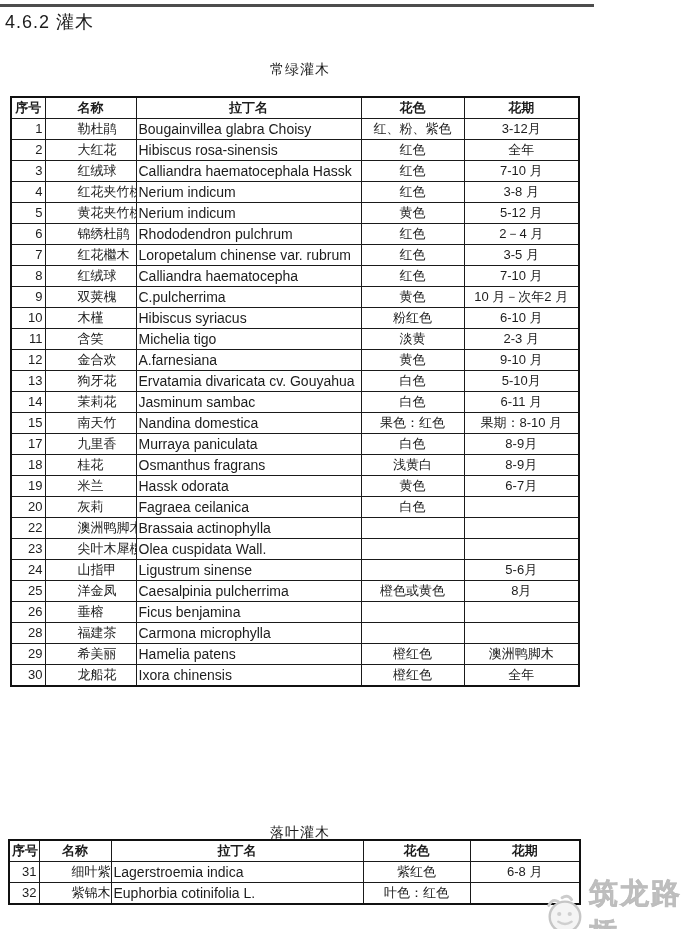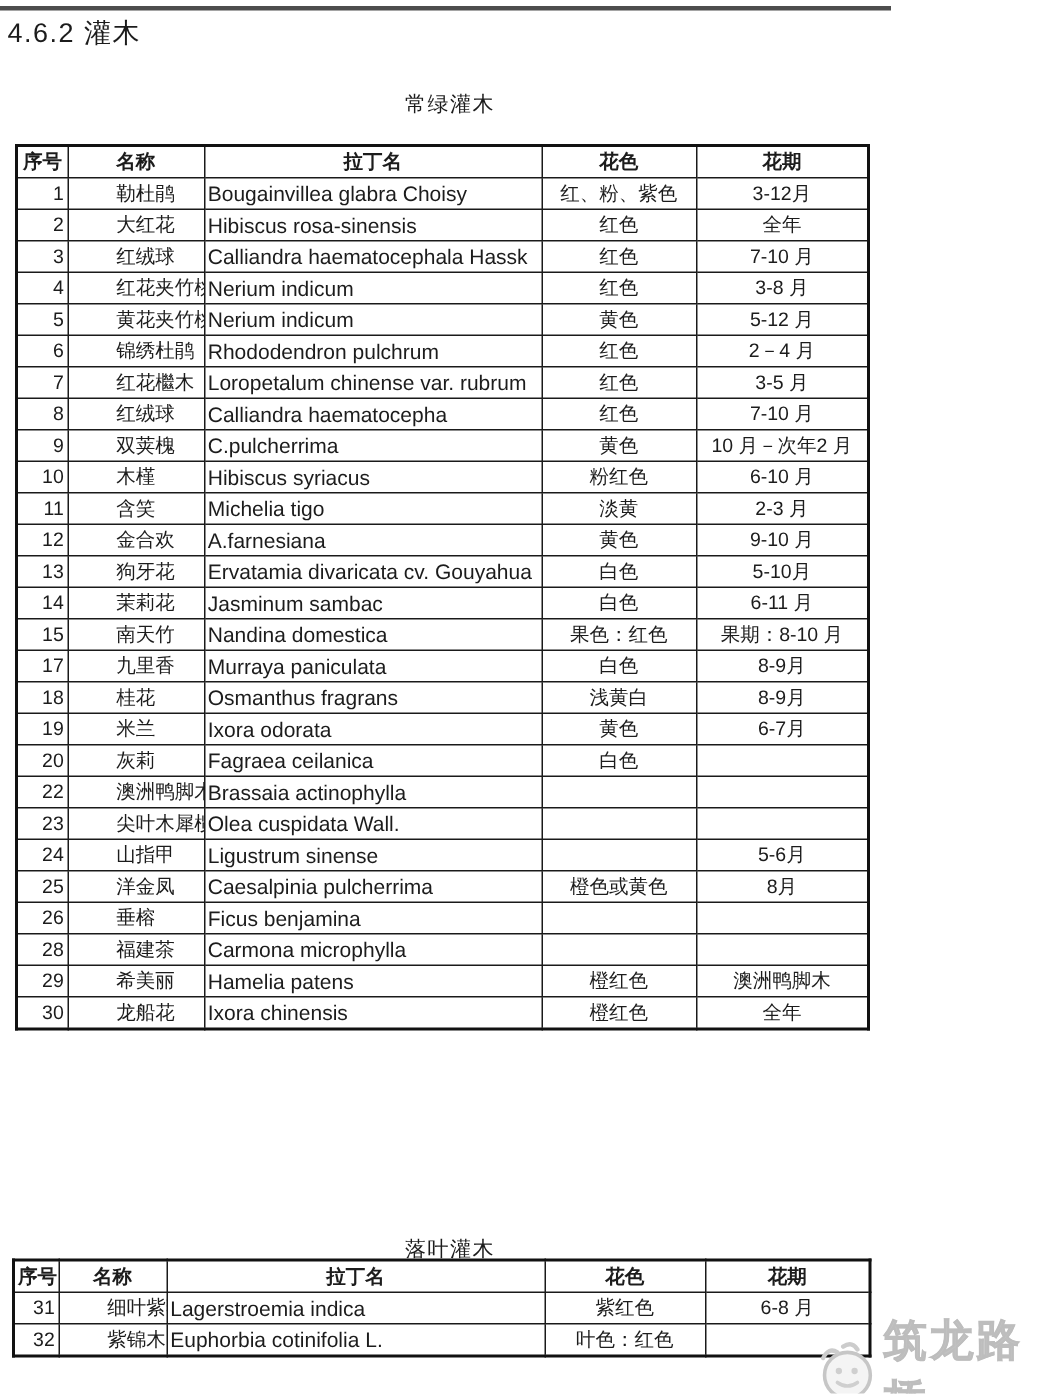--- a/index.html
+++ b/index.html
@@ -213,21 +213,21 @@
       <tr>
         <td class="c-no">18</td>
         <td class="c-name">桂花</td>
         <td class="c-latin">Osmanthus fragrans</td>
         <td class="c-color">浅黄白</td>
         <td class="c-period">8-9月</td>
       </tr>
       <tr>
         <td class="c-no">19</td>
         <td class="c-name">米兰</td>
-        <td class="c-latin">Ixora odorata</td>
+        <td class="c-latin">Hassk odorata</td>
         <td class="c-color">黄色</td>
         <td class="c-period">6-7月</td>
       </tr>
       <tr>
         <td class="c-no">20</td>
         <td class="c-name">灰莉</td>
         <td class="c-latin">Fagraea ceilanica</td>
         <td class="c-color">白色</td>
         <td class="c-period"></td>
       </tr>

